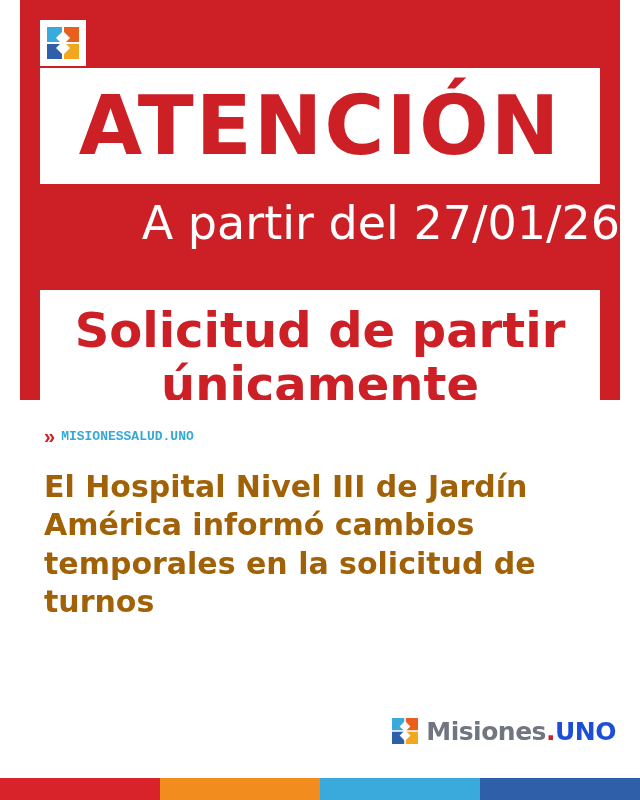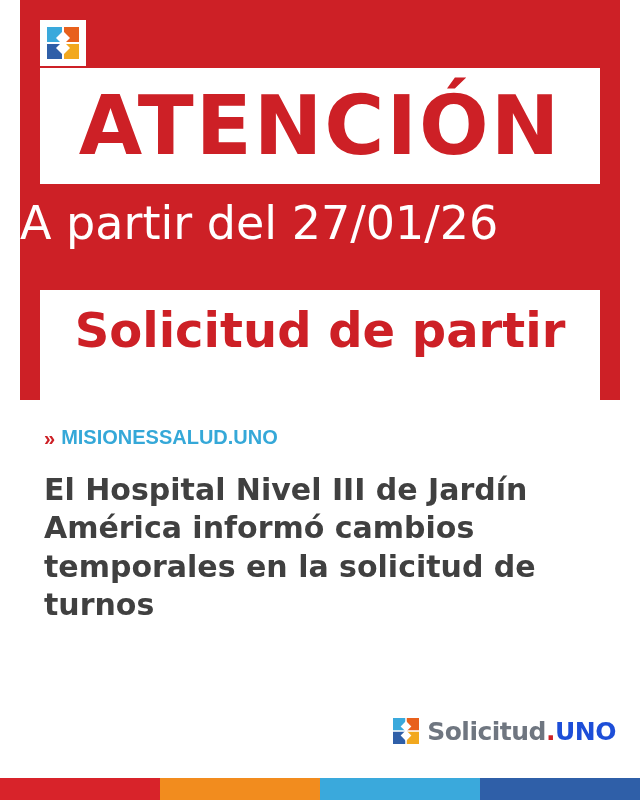--- a/index.html
+++ b/index.html
@@ -63,21 +63,21 @@
     letter-spacing: 2px;
     color: #cd2026;
     white-space: nowrap;
   }
 
   .fecha-line {
     position: absolute;
     left: 0;
     right: 0;
     top: 200px;
-    text-align: left;
+    text-align: right;
     color: #ffffff;
     font-family: "DejaVu Sans", sans-serif;
     font-size: 46px;
     line-height: 1;
     white-space: nowrap;
   }
 
   .solicitud-band {
     position: absolute;
     left: 20px;
@@ -111,27 +111,27 @@
     margin-bottom: 22px;
   }
   .kicker .chev {
     color: #cd2026;
     font-size: 20px;
     font-weight: bold;
     line-height: 1;
   }
   .kicker .site {
     color: #35a8d8;
-    font-family: Liberation Sans, sans-serif;
-    font-weight: bold;
-    font-size: 20px;
+    font-family: Liberation Mono, monospace;
+    font-weight: bold;
+    font-size: 13px;
     letter-spacing: 0px;
   }
   .headline {
-    color: #404040;
+    color: #a16207;
     font-family: "DejaVu Sans", sans-serif;
     font-weight: bold;
     font-size: 30px;
     line-height: 1.28;
     margin: 0;
     max-width: 560px;
   }
 
   
   .brand {
@@ -187,20 +187,21 @@
     </div>
 
     <div class="atencion-band">
       <span>ATENCIÓN</span>
     </div>
 
     <div class="fecha-line">A partir del 27/01/26</div>
 
     <div class="solicitud-band">
       <div class="l1">Solicitud de partir</div>
+      <div class="l2">únicamente</div>
     </div>
   </div>
 
   <div class="content">
     <div class="kicker">
       <span class="chev">»</span>
       <span class="site">MISIONESSALUD.UNO</span>
     </div>
 
     <h1 class="headline">El Hospital Nivel III de Jardín América informó cambios temporales en la solicitud de turnos</h1>
@@ -209,21 +210,21 @@
   <div class="brand">
     <svg class="brand-mark" viewBox="0 0 34 34">
       <rect x="0" y="0" width="16" height="16" fill="#3aa9dc"></rect>
       <rect x="18" y="0" width="16" height="16" fill="#e8601c"></rect>
       <rect x="0" y="18" width="16" height="16" fill="#2f5fa8"></rect>
       <rect x="18" y="18" width="16" height="16" fill="#f2a81e"></rect>
       <polygon points="17,4 24,11 17,18 10,11" fill="#ffffff"></polygon>
       <polygon points="17,16 24,23 17,30 10,23" fill="#ffffff"></polygon>
     </svg>
     <div class="brand-text">
-      <span>Solicitud</span><span class="dot">.</span><span class="uno">UNO</span>
+      <span>Misiones</span><span class="dot">.</span><span class="uno">UNO</span>
     </div>
   </div>
 
   <div class="footer-bar">
     <i style="flex:1;background:#d8232a"></i>
     <i style="flex:1;background:#f28c1e"></i>
     <i style="flex:1;background:#3aa9dc"></i>
     <i style="flex:1;background:#2f5fa8"></i>
   </div>
 

